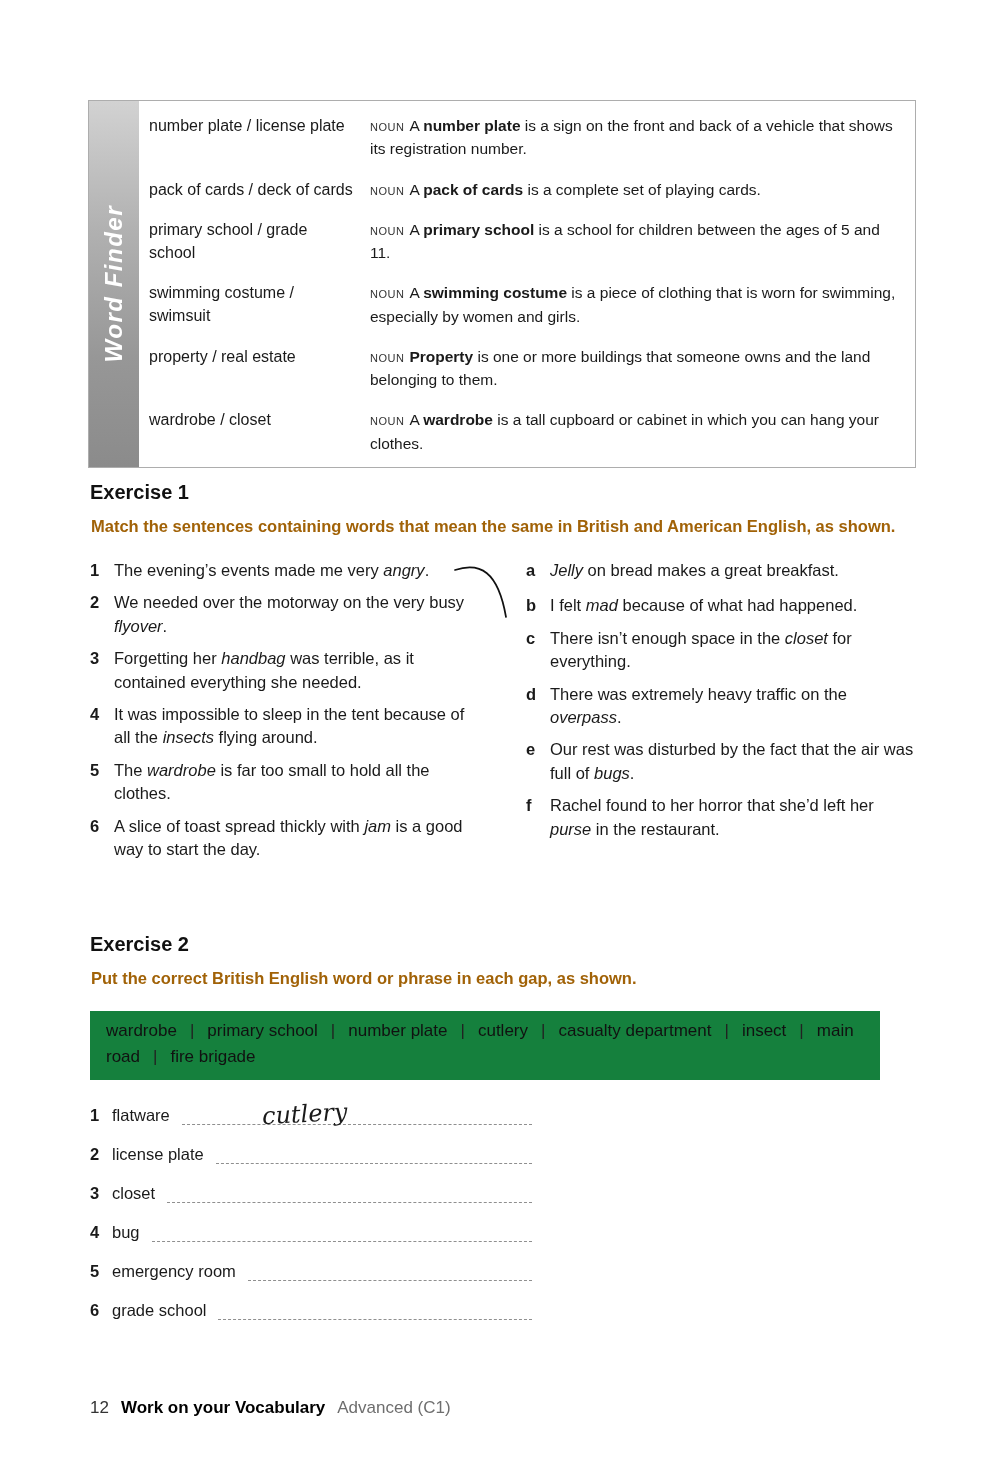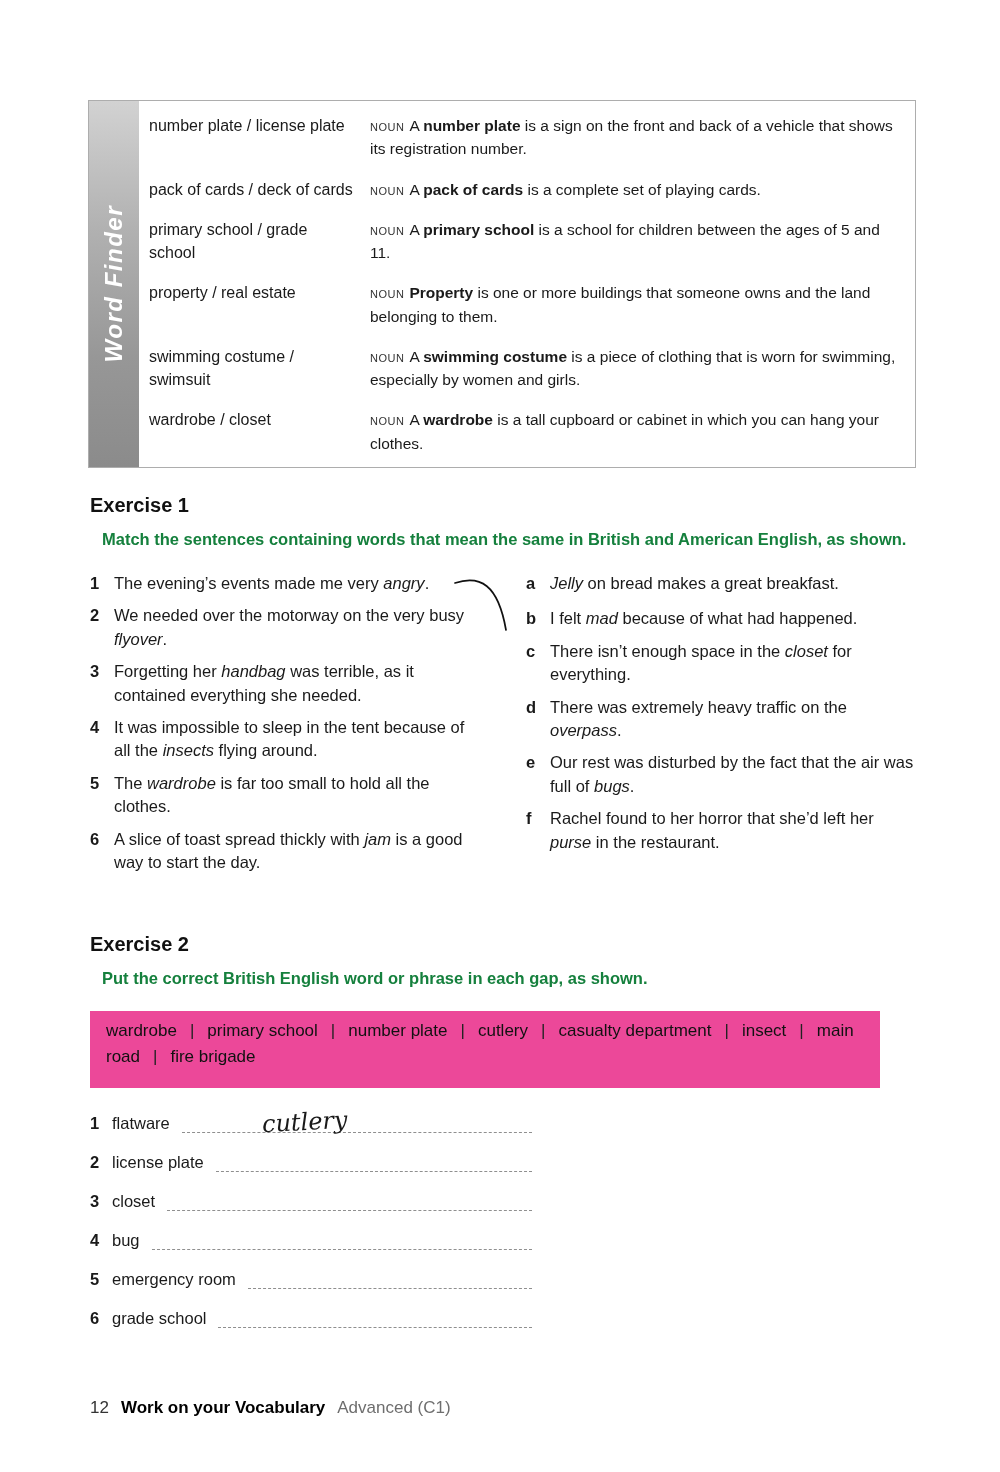--- a/index.html
+++ b/index.html
@@ -27,38 +27,38 @@
   }
   .wf-rows{flex:1;padding:4px 6px 4px 10px;}
   .wf-row{display:flex;padding:9px 0 8px;}
   .wf-term{width:205px;flex:none;padding-right:16px;font-weight:normal;font-size:16px;line-height:1.45;}
   .wf-def{flex:1;font-size:15.5px;line-height:1.5;padding-right:6px;}
   .noun{font-size:11px;letter-spacing:.5px;color:#333;margin-right:5px;}
   .wf-def b{font-weight:bold;}
 
   
   .ex-title{font-size:20px;font-weight:bold;margin:0 0 11px 0;color:#111;}
-  .ex-instr{font-weight:bold;font-size:16.5px;line-height:1.45;margin:0 0 20px 12px;color:#15803d;}
-
-  
-  .ex1{position:absolute;top:494px;left:90px;right:84px;}
+  .ex-instr{font-weight:bold;font-size:16.5px;line-height:1.45;margin:0 0 20px 1px;color:#a16207;}
+
+  
+  .ex1{position:absolute;top:481px;left:90px;right:84px;}
   .ex1-grid{display:grid;grid-template-columns:1fr 1fr;column-gap:46px;position:relative;}
   .mi{display:flex;margin-bottom:9px;font-size:16.5px;line-height:1.42;}
   .mi .n{font-weight:bold;width:24px;flex:none;}
   .mi .t{flex:1;}
   .mi em{font-style:italic;}
   .col-right .mi:nth-child(2){margin-top:12px;}
   .connector{position:absolute;left:362px;top:4px;width:72px;height:60px;pointer-events:none;}
   .connector path{fill:none;stroke:#111;stroke-width:1.7;stroke-linecap:round;}
 
   
   .ex2{position:absolute;top:933px;left:90px;right:84px;}
   .wordbank{
-    background:#ec4899;color:#111;
-    padding:7px 14px 17px 16px;margin-right:36px;
+    background:#15803d;color:#111;
+    padding:7px 14px 9px 16px;margin-right:36px;
     font-size:17px;line-height:1.55;
   }
   .wb-sep{margin:0 13px;color:#222;}
   .ex2-items{margin-top:20px;}
   .e2{display:flex;align-items:flex-end;width:442px;height:25px;margin-bottom:14px;font-size:16.5px;}
   .e2 .n{font-weight:bold;width:22px;flex:none;}
   .e2 .lbl{margin-right:12px;white-space:nowrap;}
   .e2 .line{flex:1;border-bottom:1px dashed #8f8f8f;position:relative;height:100%;}
   .e2 .answer{
     position:absolute;left:80px;bottom:-4px;
@@ -92,27 +92,27 @@
         <div class="wf-term">pack of cards / deck of cards</div>
         <div class="wf-def"><span class="noun">NOUN</span><span>A </span><b>pack of cards</b><span> is a complete set of playing cards.</span></div>
       </div>
 
       <div class="wf-row">
         <div class="wf-term">primary school / grade school</div>
         <div class="wf-def"><span class="noun">NOUN</span><span>A </span><b>primary school</b><span> is a school for children between the ages of 5 and 11.</span></div>
       </div>
 
       <div class="wf-row">
+        <div class="wf-term">swimming costume / swimsuit</div>
+        <div class="wf-def"><span class="noun">NOUN</span><span>A </span><b>swimming costume</b><span> is a piece of clothing that is worn for swimming, especially by women and girls.</span></div>
+      </div>
+
+      <div class="wf-row">
         <div class="wf-term">property / real estate</div>
         <div class="wf-def"><span class="noun">NOUN</span><span></span><b>Property</b><span> is one or more buildings that someone owns and the land belonging to them.</span></div>
-      </div>
-
-      <div class="wf-row">
-        <div class="wf-term">swimming costume / swimsuit</div>
-        <div class="wf-def"><span class="noun">NOUN</span><span>A </span><b>swimming costume</b><span> is a piece of clothing that is worn for swimming, especially by women and girls.</span></div>
       </div>
 
       <div class="wf-row">
         <div class="wf-term">wardrobe / closet</div>
         <div class="wf-def"><span class="noun">NOUN</span><span>A </span><b>wardrobe</b><span> is a tall cupboard or cabinet in which you can hang your clothes.</span></div>
       </div>
 
     </div>
   </section>
 

